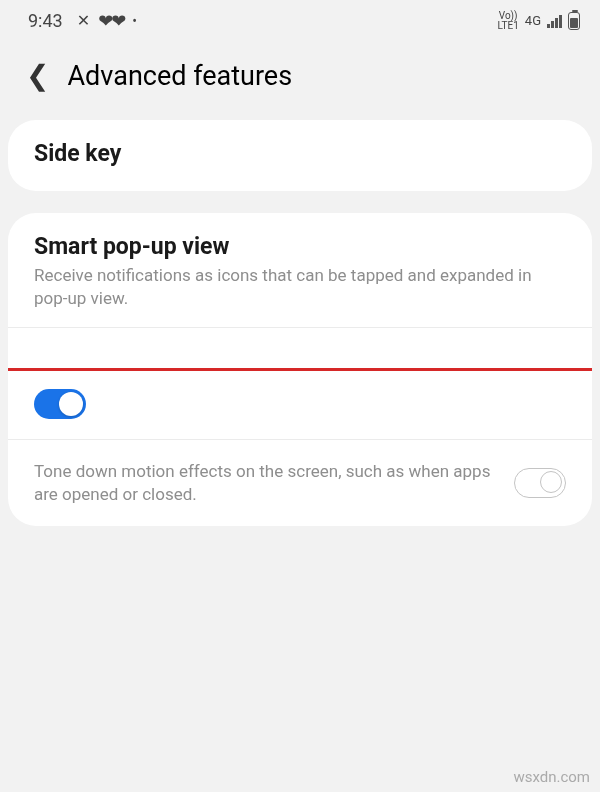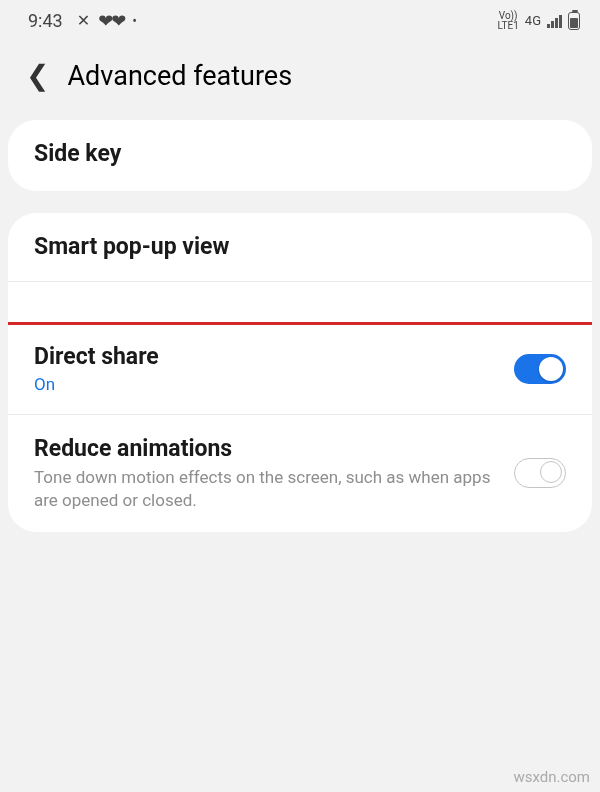--- a/index.html
+++ b/index.html
@@ -141,38 +141,34 @@
 <div class="card">
   <div class="row">
     <div class="row-title">Side key</div>
   </div>
 </div>
 
 <div class="card">
 
   <div class="row">
     <div class="row-title">Smart pop-up view</div>
+    <div class="row-desc">Receive notifications as icons that can be tapped and expanded in pop-up view.</div>
   </div>
 
   <div class="row highlight">
   </div>
 
   <div class="row row-with-toggle">
-    <div class="row-text">
-      <div class="row-title">Direct share</div>
-      <div class="row-sub">On</div>
-    </div>
     <div class="toggle on">
       <div class="knob"></div>
     </div>
   </div>
 
   <div class="row row-with-toggle">
     <div class="row-text">
-      <div class="row-title">Reduce animations</div>
       <div class="row-desc">Tone down motion effects on the screen, such as when apps are opened or closed.</div>
     </div>
     <div class="toggle off">
       <div class="knob"></div>
     </div>
   </div>
 
 </div>
 
 <div class="watermark">wsxdn.com</div>

